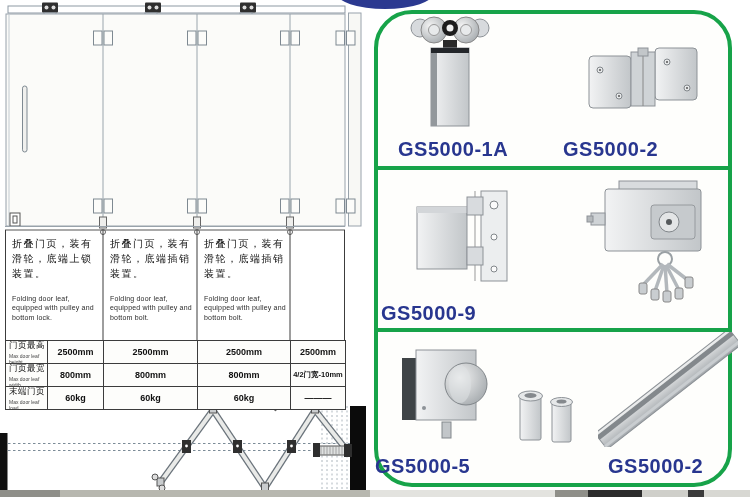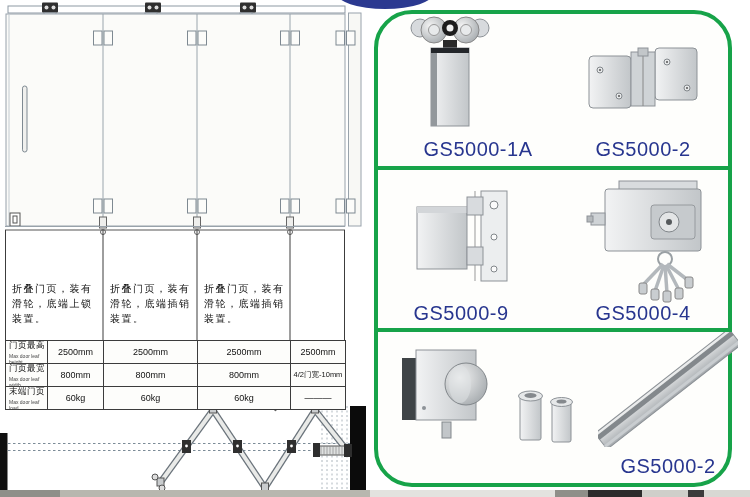--- a/index.html
+++ b/index.html
@@ -3,43 +3,43 @@
 <meta charset="utf-8">
 <style>
   html,body{margin:0;padding:0;background:#fff;}
   .page{position:relative;width:750px;height:497px;background:#ffffff;overflow:hidden;
         font-family:"Liberation Sans",sans-serif;}
   .abs{position:absolute;}
 
   
   .note-col{position:absolute;top:231px;height:108px;box-sizing:border-box;
             padding:5px 3px 0 6px;overflow:hidden;}
-  .note-cn{font-size:10px;line-height:1.5;color:#141414;letter-spacing:1.5px;margin-top:45px;}
+  .note-cn{font-size:10px;line-height:1.5;color:#141414;letter-spacing:1.5px;}
   .note-en{font-size:7px;line-height:1.35;color:#2a2a2a;margin-top:13px;letter-spacing:0.2px;}
   .note-col.narrow .note-cn{font-size:9px;letter-spacing:0.5px;line-height:1.4;}
   .note-col.narrow .note-en{font-size:6.5px;margin-top:4px;}
 
   
   .spec{position:absolute;left:5px;top:340px;display:grid;
         grid-template-columns:42px 56px 94px 93px 55px;grid-auto-rows:23px;
         border-top:1px solid #3c3c3c;border-left:1px solid #3c3c3c;background:#fdfdfb;}
   .cell{border-right:1px solid #3c3c3c;border-bottom:1px solid #3c3c3c;
         display:flex;align-items:center;justify-content:center;
-        font-size:9px;font-weight:400;color:#111;}
+        font-size:9px;font-weight:700;color:#111;}
   .cell.hdr{flex-direction:column;align-items:flex-start;justify-content:center;
             padding-left:3px;font-weight:400;}
   .hdr .h-cn{font-size:8.5px;letter-spacing:0.5px;color:#111;}
   .hdr .h-en{font-size:5px;color:#444;margin-top:1px;}
   .cell.small{font-size:7.5px;}
 
   
   .catalog{position:absolute;left:374px;top:10px;width:358px;height:477px;
            box-sizing:border-box;border:4px solid #17a349;border-radius:38px;background:#fefefc;}
   .divider{position:absolute;left:378px;width:350px;height:4px;background:#17a349;}
-  .model{position:absolute;text-align:center;font-size:20px;font-weight:400;
+  .model{position:absolute;text-align:left;font-size:20px;font-weight:700;
          color:#28368f;letter-spacing:0.5px;white-space:nowrap;}
 
   .top-ellipse{position:absolute;left:336px;top:-24px;width:98px;height:33px;
                background:#2b3990;border-radius:50%;}
 
   
   .bottom-band{position:absolute;left:0;top:490px;width:750px;height:7px;background:#dcdcd6;}
   .seg{position:absolute;top:0;height:7px;}
 </style>
 </head>
@@ -350,21 +350,21 @@
     <g transform="rotate(-38 70 57)">
       <rect x="-15" y="47" width="170" height="20" fill="url(#gRail)" stroke="#8d9297"></rect>
       <rect x="-15" y="50" width="170" height="5" fill="#83888c"></rect>
       <rect x="-15" y="62" width="170" height="3" fill="#c9cdd0"></rect>
     </g>
   </svg>
 
   <div class="model" style="left:398px;top:138px;width:160px">GS5000-1A</div>
   <div class="model" style="left:563px;top:138px;width:160px">GS5000-2</div>
   <div class="model" style="left:381px;top:302px;width:160px">GS5000-9</div>
-  <div class="model" style="left:563px;top:302px;width:160px">GS5000-4</div>
+  <div class="model" style="left:375px;top:455px;width:120px">GS5000-5</div>
   <div class="model" style="left:608px;top:455px;width:120px">GS5000-2</div>
 
   <div class="bottom-band">
     <div class="seg" style="left:0;width:60px;background:#8f8f89"></div>
     <div class="seg" style="left:60px;width:310px;background:#b7b7af"></div>
     <div class="seg" style="left:370px;width:185px;background:#e3e3df"></div>
     <div class="seg" style="left:555px;width:33px;background:#8f8f89"></div>
     <div class="seg" style="left:588px;width:54px;background:#2c2c2c"></div>
     <div class="seg" style="left:642px;width:46px;background:#cfcfca"></div>
     <div class="seg" style="left:688px;width:16px;background:#3b3b3b"></div>

